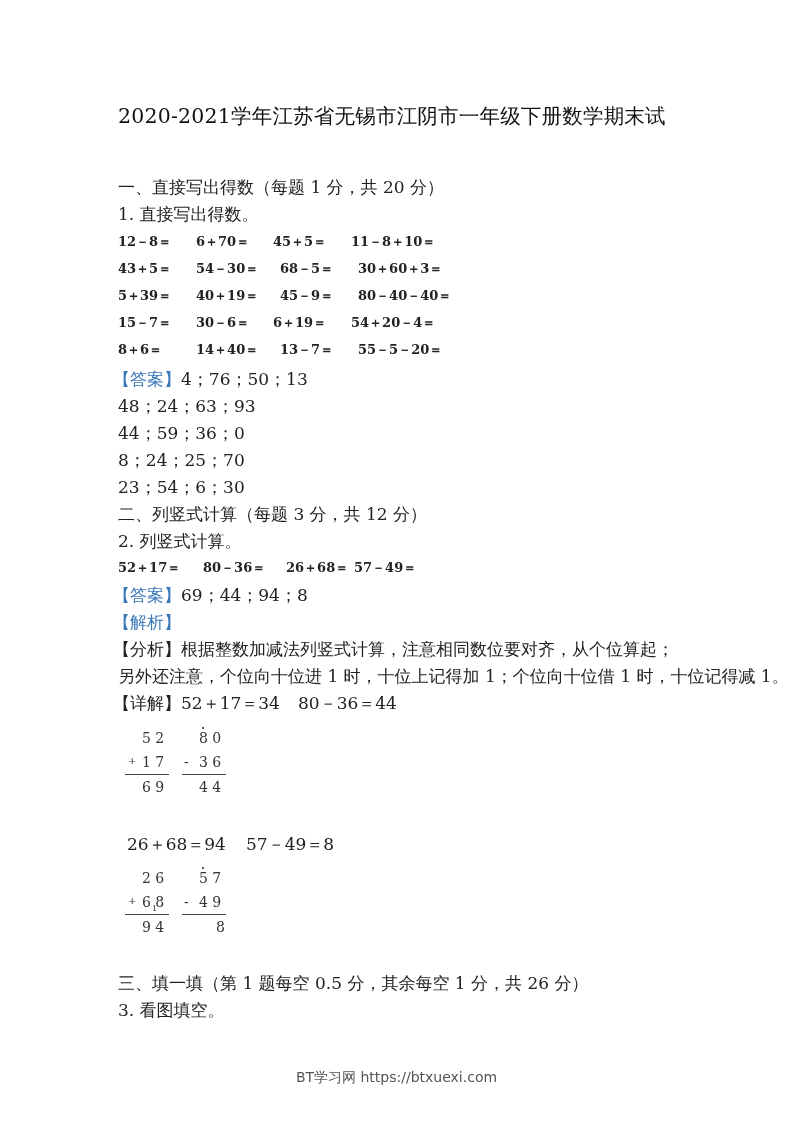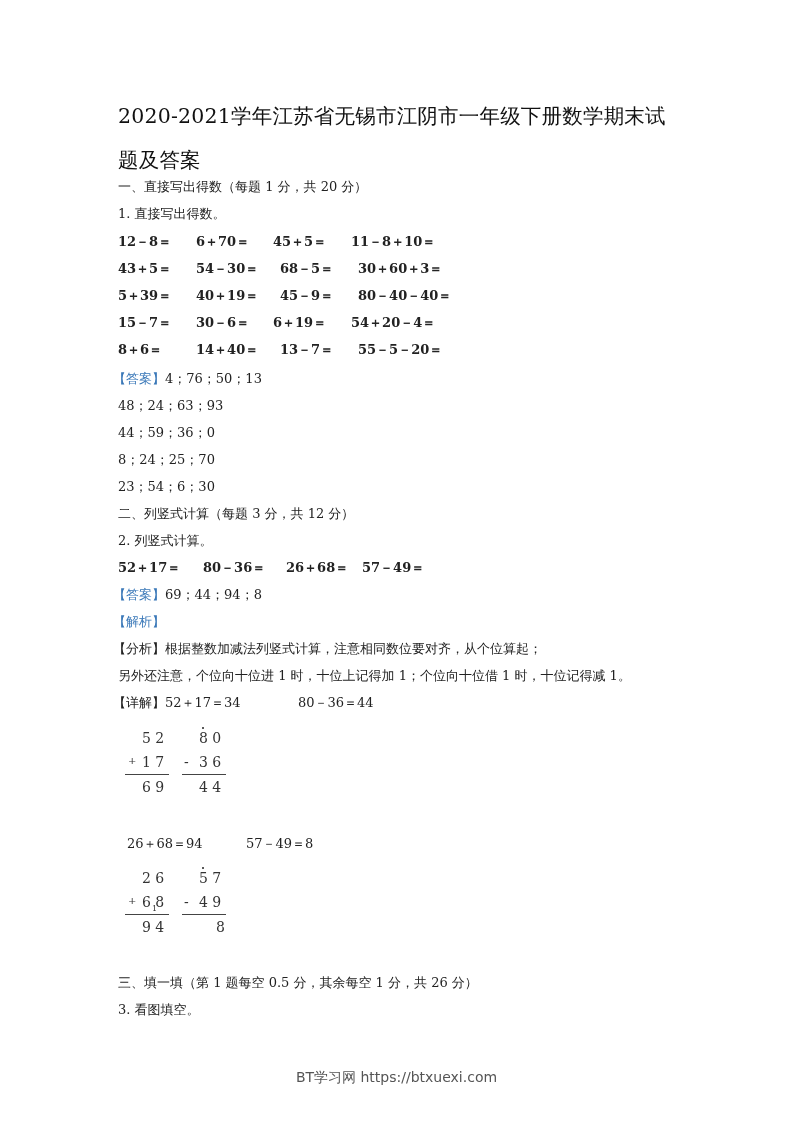--- a/index.html
+++ b/index.html
@@ -6,21 +6,21 @@
   body {
     width: 793px; height: 1122px; position: relative; overflow: hidden;
     font-family: "DejaVu Serif", "Liberation Serif", serif;
     color: #222222;
   }
   .title {
     position: absolute; left: 118px; top: 94px; width: 580px;
     font-size: 20.5px; line-height: 44px; color: #111111; letter-spacing: 0.2px;
   }
   .line {
-    position: absolute; left: 118px; font-size: 13px; line-height: 18px; white-space: pre;
+    position: absolute; left: 118px; font-size: 17px; line-height: 18px; white-space: pre;
     color: #222222;
   }
   .row { position: absolute; left: 118px; font-size: 13px; line-height: 18px; white-space: pre; font-weight: bold; }
   .row span { position: absolute; top: 0; white-space: pre; }
   .tag { color: #3a78b8; }
   .vert {
     position: absolute; font-family: "DejaVu Serif", "Liberation Serif", serif;
     font-size: 14px; color: #333;
   }
   .vert .r { position: absolute; white-space: pre; }
@@ -30,21 +30,20 @@
   .footer {
     position: absolute; left: 0; width: 793px; top: 1069px; text-align: center;
     font-family: "DejaVu Sans", "Liberation Sans", sans-serif; font-size: 14px; color: #555;
   }
 </style>
 </head>
 <body>
 
 <div class="title">
   <div>2020-2021学年江苏省无锡市江阴市一年级下册数学期末试</div>
-  <div>题及答案</div>
 </div>
 
 <div class="line" style="top:178px">一、直接写出得数（每题 1 分，共 20 分）</div>
 <div class="line" style="top:205px">1. 直接写出得数。</div>
 
 <div class="row" style="top:233px">
   <span style="left:0">12－8＝</span>
   <span style="left:78px">6＋70＝</span>
   <span style="left:155px">45＋5＝</span>
   <span style="left:233px">11－8＋10＝</span>
@@ -79,21 +78,21 @@
 <div class="line" style="top:424px">44；59；36；0</div>
 <div class="line" style="top:451px">8；24；25；70</div>
 <div class="line" style="top:478px">23；54；6；30</div>
 
 <div class="line" style="top:505px">二、列竖式计算（每题 3 分，共 12 分）</div>
 <div class="line" style="top:532px">2. 列竖式计算。</div>
 <div class="row" style="top:559px">
   <span style="left:0">52＋17＝</span>
   <span style="left:85px">80－36＝</span>
   <span style="left:168px">26＋68＝</span>
-  <span style="left:244px">57－49＝</span>
+  <span style="left:236px">57－49＝</span>
 </div>
 <div class="line" style="top:586px; left:113px"><span class="tag">【答案】</span><span>69；44；94；8</span></div>
 <div class="line tag" style="top:613px; left:113px">【解析】</div>
 <div class="line" style="top:640px; left:113px"><span>【分析】</span><span>根据整数加减法列竖式计算，注意相同数位要对齐，从个位算起；</span></div>
 <div class="line" style="top:667px">另外还注意，个位向十位进 1 时，十位上记得加 1；个位向十位借 1 时，十位记得减 1。</div>
 <div class="line" style="top:694px; left:113px"><span>【详解】</span><span>52＋17＝34</span></div>
 <div class="line" style="top:694px; left:298px">80－36＝44</div>
 
 <div class="vert" style="left:125px; top:730px">
   <div class="r" style="left:17px; top:0">5 2</div>

